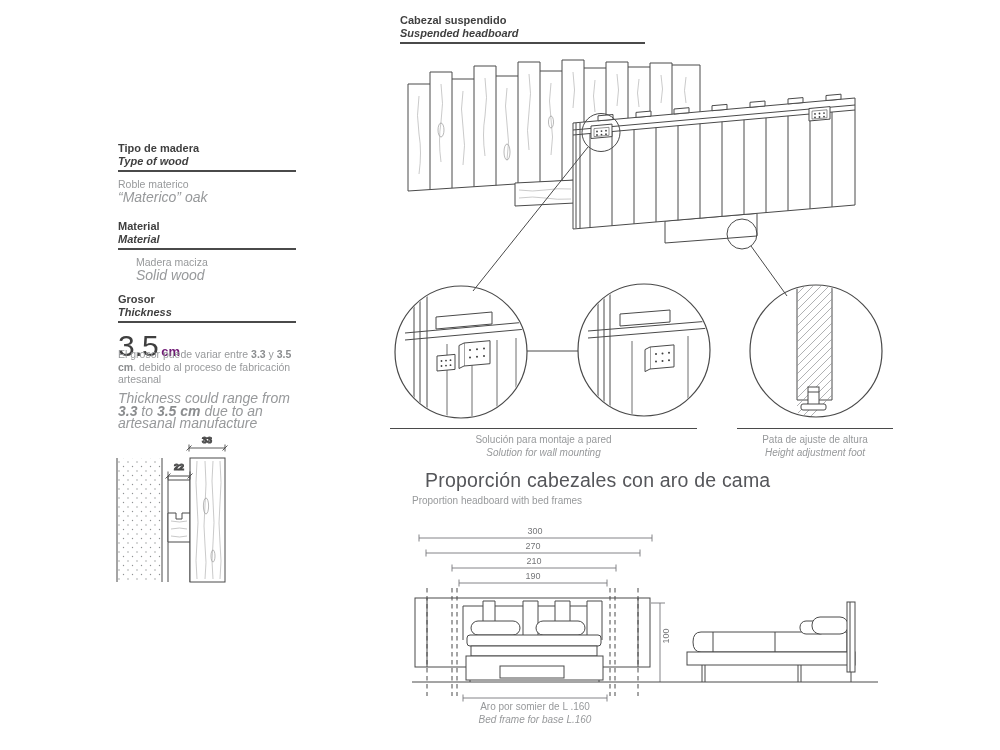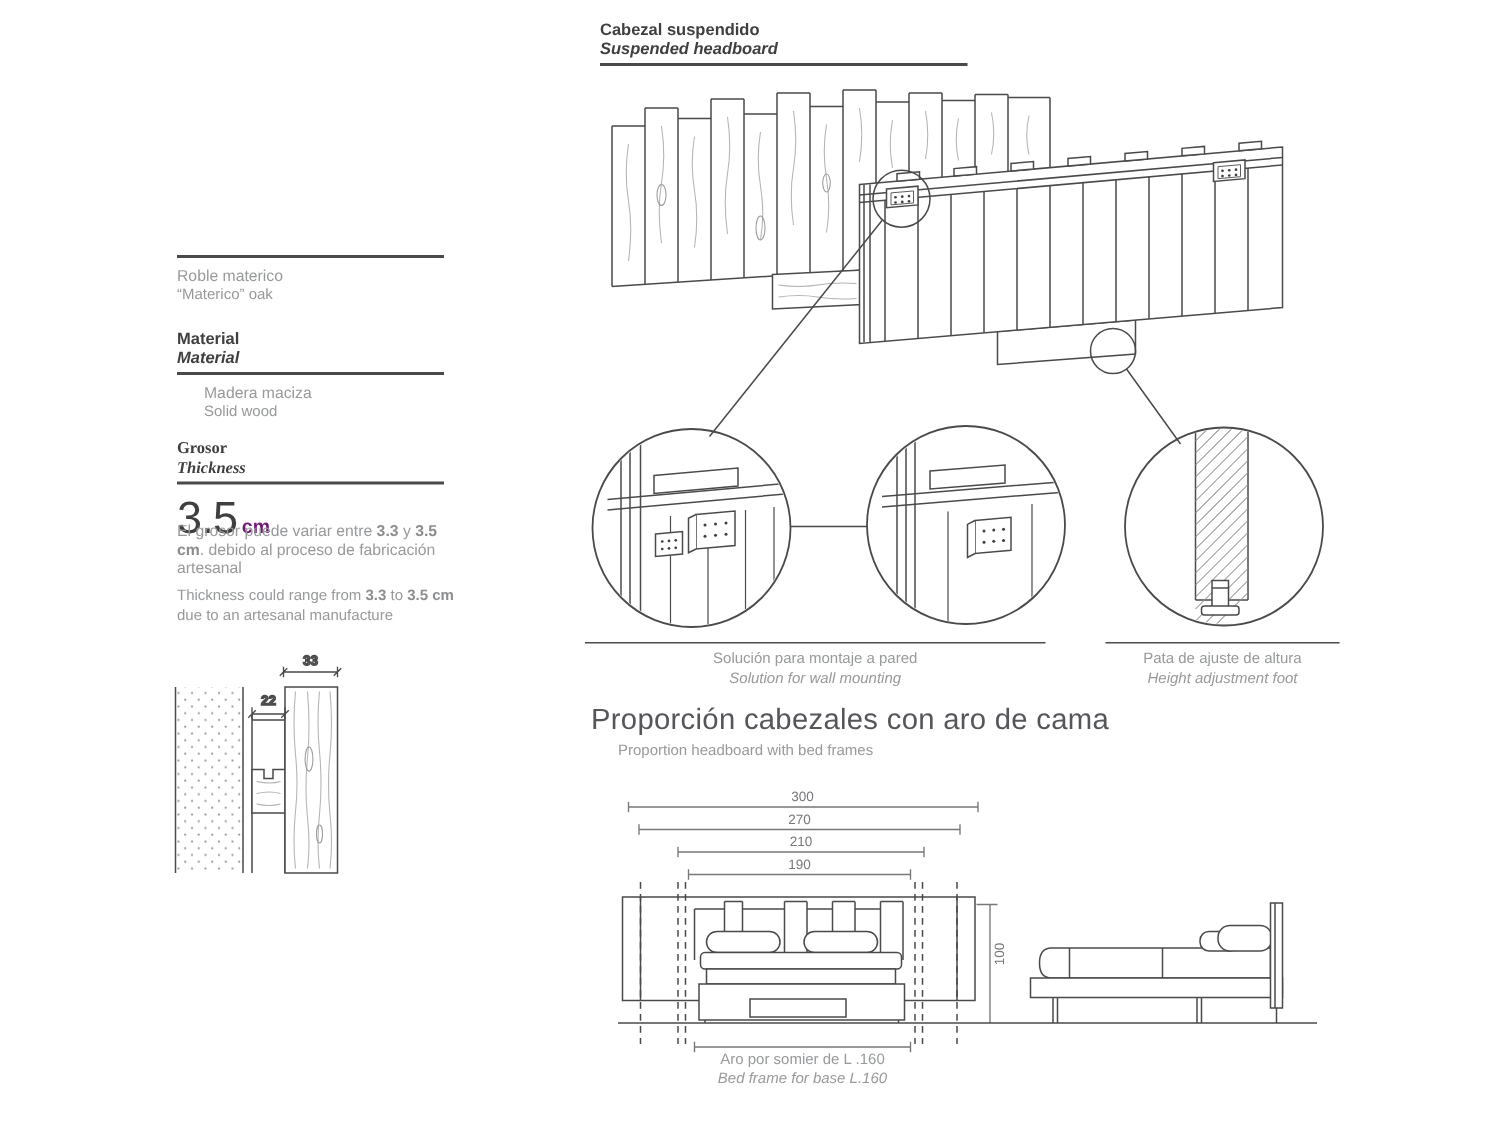--- a/index.html
+++ b/index.html
@@ -2,55 +2,59 @@
 <html><head>
 <meta charset="utf-8">
 <style>
   html,body{margin:0;padding:0;background:#fff;}
   .page{position:relative;width:1000px;height:750px;background:#ffffff;overflow:hidden;
         font-family:"Liberation Sans", sans-serif;}
   .abs{position:absolute;}
   .h-es{font-size:11px;font-weight:bold;color:#3f3f3f;line-height:13px;}
   .h-en{font-size:11px;font-weight:bold;font-style:italic;color:#3f3f3f;line-height:13px;}
   .b-es{font-size:10.5px;color:#97999b;line-height:12.5px;}
-  .b-en{font-size:10px;color:#97999b;line-height:12.5px;}
+  .b-en{font-size:14px;font-style:italic;color:#97999b;line-height:12.5px;}
   .rule{height:1.6px;background:#4a4a4a;}
   .thinrule{height:1.3px;background:#4a4a4a;}
   .bigval{font-size:30px;color:#3f3f3f;letter-spacing:-0.5px;}
   .bigunit{font-size:13px;font-weight:bold;color:#701a75;margin-left:3px;}
   .note{width:188px;}
   .note b{color:#8b8d8f;}
   .cap{font-size:10px;color:#97999b;text-align:center;line-height:12.5px;}
   .cap .i{font-style:italic;}
   .bigtitle{font-size:19.5px;color:#55565a;letter-spacing:0.2px;}
   .subtitle{font-size:10px;color:#97999b;}
   svg text{font-family:"Liberation Sans", sans-serif;font-size:9px;fill:#76777a;}
 </style>
 </head>
 <body>
 
 <div class="page">
 
+  <div class="abs" style="left:118px;top:142px;width:188px;">
+    <div class="h-es">Tipo de madera</div>
+    <div class="h-en">Type of wood</div>
+  </div>
   <div class="abs rule" style="left:118px;top:170px;width:178px;"></div>
   <div class="abs" style="left:118px;top:178px;width:188px;">
     <div class="b-es">Roble materico</div>
     <div class="b-en">“Materico” oak</div>
   </div>
 
   <div class="abs" style="left:118px;top:220px;width:188px;">
     <div class="h-es">Material</div>
     <div class="h-en">Material</div>
   </div>
   <div class="abs rule" style="left:118px;top:248px;width:178px;"></div>
   <div class="abs" style="left:136px;top:256px;width:188px;">
     <div class="b-es">Madera maciza</div>
     <div class="b-en">Solid wood</div>
   </div>
 
-  <div class="abs" style="left:118px;top:293px;width:188px;font-family:Liberation Serif, serif;">
+  <div class="abs" style="left:118px;top:293px;width:188px;">
     <div class="h-es">Grosor</div>
     <div class="h-en">Thickness</div>
   </div>
   <div class="abs rule" style="left:118px;top:321px;width:178px;"></div>
 
   <div class="abs" style="left:118px;top:329px;">
     <span class="bigval">3.5</span><span class="bigunit">cm</span>
   </div>
 
   <p class="abs b-es note" style="left:118px;top:348px;margin:0;">
@@ -70,21 +74,21 @@
   <div class="abs thinrule" style="left:737px;top:428px;width:156px;"></div>
   <div class="abs cap" style="left:737px;top:434px;width:156px;">
     <div>Pata de ajuste de altura</div>
     <div class="i">Height adjustment foot</div>
   </div>
   <div class="abs cap" style="left:390px;top:434px;width:307px;">
     <div>Solución para montaje a pared</div>
     <div class="i">Solution for wall mounting</div>
   </div>
 
-  <div class="abs bigtitle" style="left:394px;top:469px;">Proporción cabezales con aro de cama</div>
+  <div class="abs bigtitle" style="left:425px;top:469px;">Proporción cabezales con aro de cama</div>
   <div class="abs subtitle" style="left:412px;top:495px;">Proportion headboard with bed frames</div>
 
   <div class="abs cap" style="left:460px;top:701px;width:150px;">
     <div>Aro por somier de L .160</div>
     <div class="i">Bed frame for base L.160</div>
   </div>
 
   <svg class="abs" style="left:0;top:0;" width="1000" height="750" viewBox="0 0 1000 750">
     <defs>
       <pattern id="stipple" width="9" height="9" patternUnits="userSpaceOnUse">

